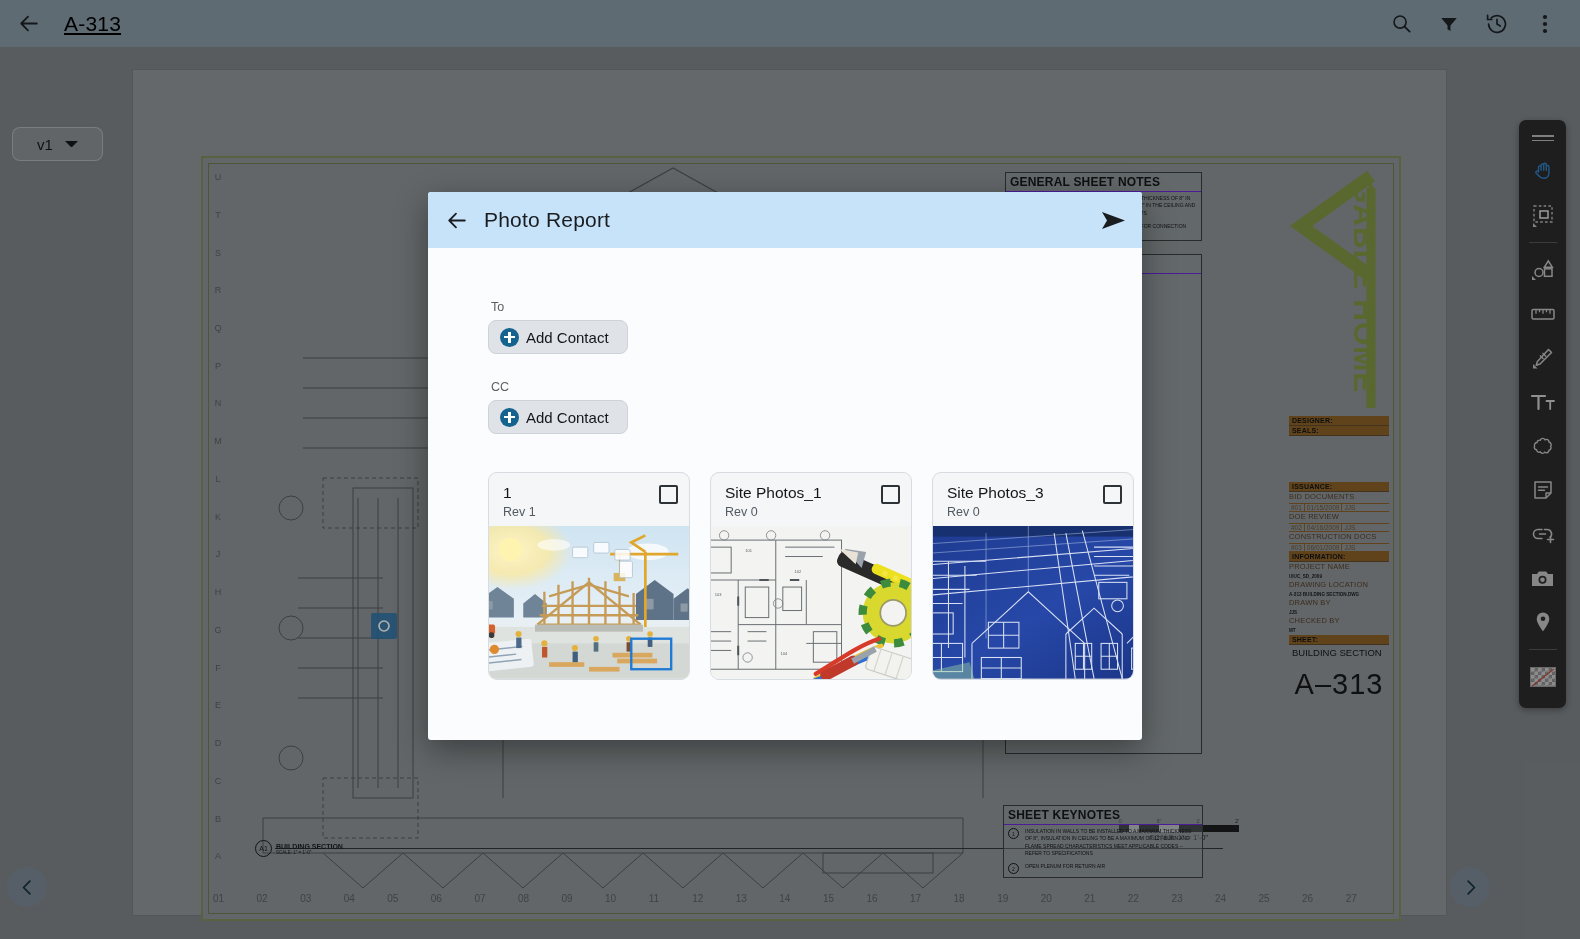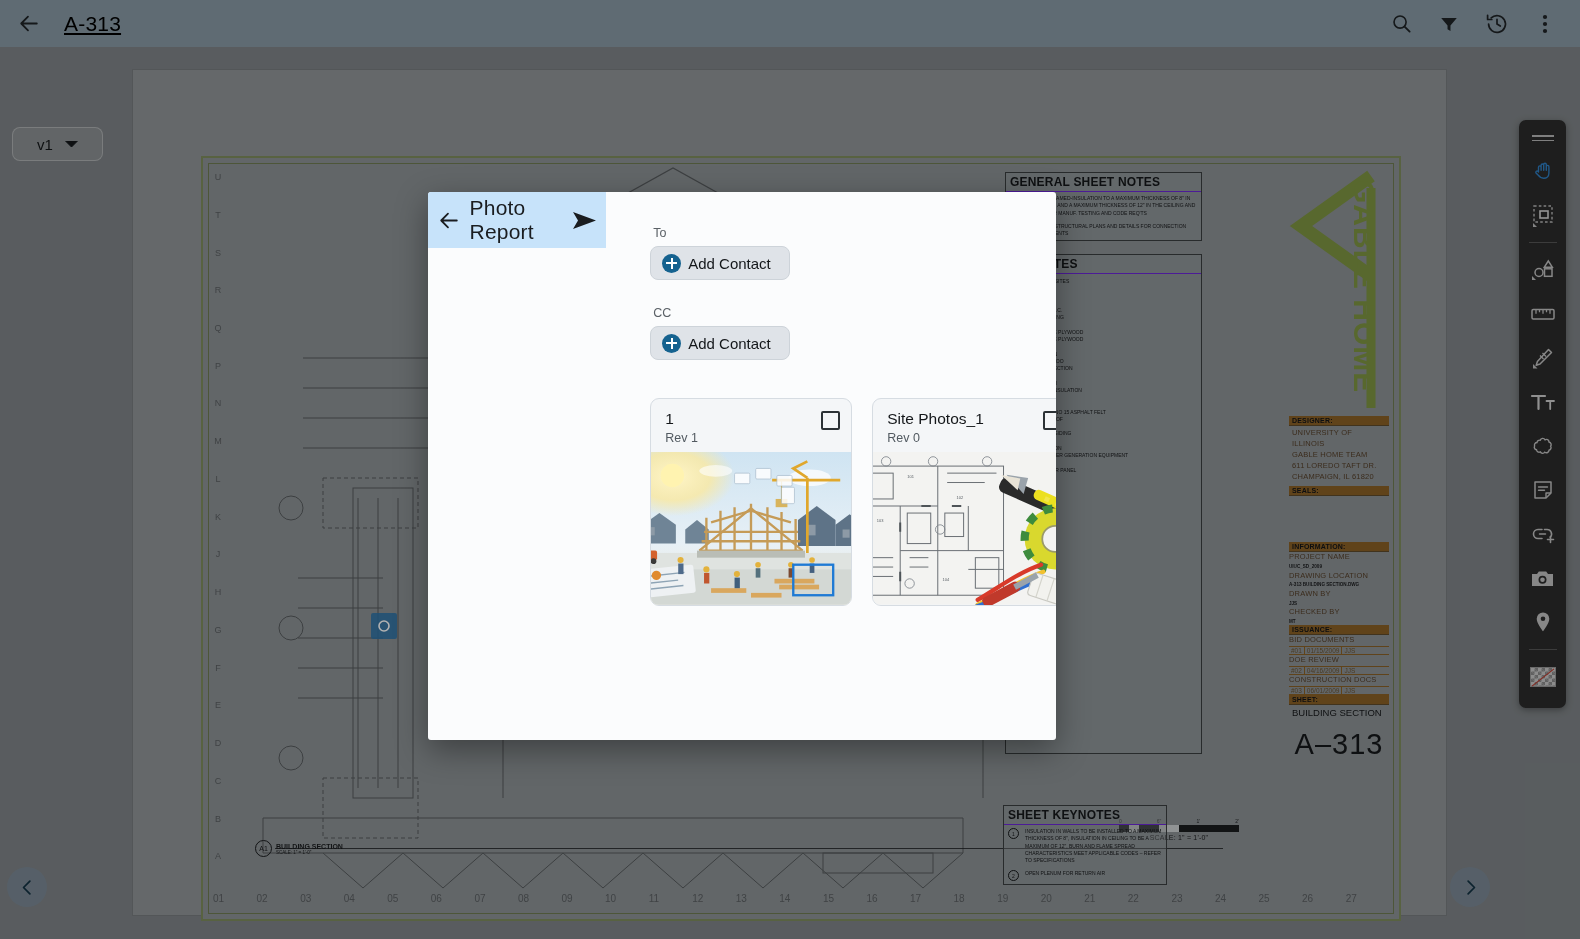--- a/index.html
+++ b/index.html
@@ -145,34 +145,34 @@
     border: 1px solid #9a9a9a; position: relative;
   }
   .rt-swatch::after {
     content:""; position:absolute; left:-2px; right:-2px; top:50%;
     border-top: 1.6px solid #c0392b; transform: rotate(-38deg);
   }
 
   
   .scrim { position: absolute; inset: 0; background: rgba(0,0,0,.30); }
   .dialog {
-    position: absolute; left: 428px; top: 192px; width: 628px; height: 548px;
+    position: absolute; left: 428px; top: 192px; width: 714px; height: 548px;
     background: #fbfcfd; border-radius: 3px;
     box-shadow: 0 10px 32px rgba(0,0,0,.38);
-    overflow: hidden; display:flex; flex-direction:row;
+    overflow: hidden; display:flex; flex-direction:column;
   }
   .dlg-head {
     height: 56px; background: #c7e3fa; display:flex; align-items:center; flex: 0 0 56px;
   }
   .dlg-back { width: 56px; display:flex; align-items:center; justify-content:center; cursor:pointer; }
   .dlg-title { font-size: 21px; color: #1a1d20; letter-spacing:.2px; }
   .dlg-head-spacer { flex:1 1 auto; }
   .dlg-send { width: 58px; display:flex; align-items:center; justify-content:center; cursor:pointer; }
 
-  .dlg-body { flex:1 1 auto; padding: 34px 0 0 0; }
+  .dlg-body { flex:1 1 auto; padding: 34px 0 0 16px; margin-top: 18px; }
   .field-label { font-size: 12.5px; color: #5a6066; margin-left: 47px; margin-bottom: 6px; }
   .chip {
     display:inline-flex; align-items:center; gap: 7px;
     height: 34px; padding: 0 18px 0 11px;
     background: #dfe3e8; border: 1px solid #cdd3d9; border-radius: 8px;
     margin-left: 44px; cursor: pointer;
   }
   .chip .chip-lbl { font-size: 15px; color:#14171a; }
   .plus-circle {
     width: 19px; height: 19px; border-radius: 50%; background: #15628f;
@@ -380,56 +380,39 @@
             <div class="note-txt">STEEL SIDING</div>
             <div class="note-txt">FORMED BOARD SIDING</div>
             <div class="note-txt">HER TILE</div>
             <div class="note-txt">OWER GENERATION</div>
             <div class="note-txt">ELECTRICAL POWER GENERATION EQUIPMENT</div>
             <div class="note-txt">G-MINI CLIP</div>
             <div class="note-txt">POWER 225 SOLAR PANEL</div>
           </div>
         </div>
 
-        <div class="note-block" style="left:800px; top:647px; width:164px;">
+        <div class="note-block" style="left:800px; top:647px; width:200px;">
           <div class="note-head">SHEET KEYNOTES</div>
           <div class="note-row">
             <div class="kn-circ">1</div>
             <div class="note-txt">INSULATION IN WALLS TO BE INSTALLED TO A MAXIMUM THICKNESS OF 8", INSULATION IN CEILING TO BE A MAXIMUM OF 12", BURN AND FLAME SPREAD CHARACTERISTICS MEET APPLICABLE CODES – REFER TO SPECIFICATIONS</div>
           </div>
           <div class="note-row">
             <div class="kn-circ">2</div>
             <div class="note-txt">OPEN PLENUM FOR RETURN AIR</div>
           </div>
         </div>
 
         <div class="titleblock">
           <div>
             <div class="tb-band">DESIGNER:</div>
-            <div class="tb-body">
-              <div class="tb-line">UNIVERSITY OF ILLINOIS</div>
-              <div class="tb-line">GABLE HOME TEAM</div>
-              <div class="tb-line">611 LOREDO TAFT DR.</div>
-              <div class="tb-line">CHAMPAIGN, IL 61820</div>
-            </div>
           </div>
           <div>
             <div class="tb-band">SEALS:</div>
             <div class="tb-blank"></div>
-          </div>
-          <div>
-            <div class="tb-band">INFORMATION:</div>
-            <div class="tb-line">PROJECT NAME</div>
-            <div class="tb-small">UIUC_SD_2009</div>
-            <div class="tb-line">DRAWING LOCATION</div>
-            <div class="tb-small">A-313 BUILDING SECTION.DWG</div>
-            <div class="tb-line">DRAWN BY</div>
-            <div class="tb-small">JJS</div>
-            <div class="tb-line">CHECKED BY</div>
-            <div class="tb-small">MT</div>
           </div>
           <div>
             <div class="tb-band">ISSUANCE:</div>
             <div class="tb-line">BID DOCUMENTS</div>
             <div class="tb-issue">
               <span>#01</span>
               <span>01/15/2009</span>
               <span>JJS</span>
             </div>
             <div class="tb-line">DOE REVIEW</div>
@@ -437,20 +420,31 @@
               <span>#02</span>
               <span>04/16/2009</span>
               <span>JJS</span>
             </div>
             <div class="tb-line">CONSTRUCTION DOCS</div>
             <div class="tb-issue">
               <span>#03</span>
               <span>06/01/2009</span>
               <span>JJS</span>
             </div>
+          </div>
+          <div>
+            <div class="tb-band">INFORMATION:</div>
+            <div class="tb-line">PROJECT NAME</div>
+            <div class="tb-small">UIUC_SD_2009</div>
+            <div class="tb-line">DRAWING LOCATION</div>
+            <div class="tb-small">A-313 BUILDING SECTION.DWG</div>
+            <div class="tb-line">DRAWN BY</div>
+            <div class="tb-small">JJS</div>
+            <div class="tb-line">CHECKED BY</div>
+            <div class="tb-small">MT</div>
           </div>
           <div>
             <div class="tb-band">SHEET:</div>
             <div class="tb-sheetname">BUILDING SECTION</div>
             <div class="tb-sheetnum">A–313</div>
           </div>
         </div>
 
         <div class="grid-strip">
           <div class="g">01</div>

